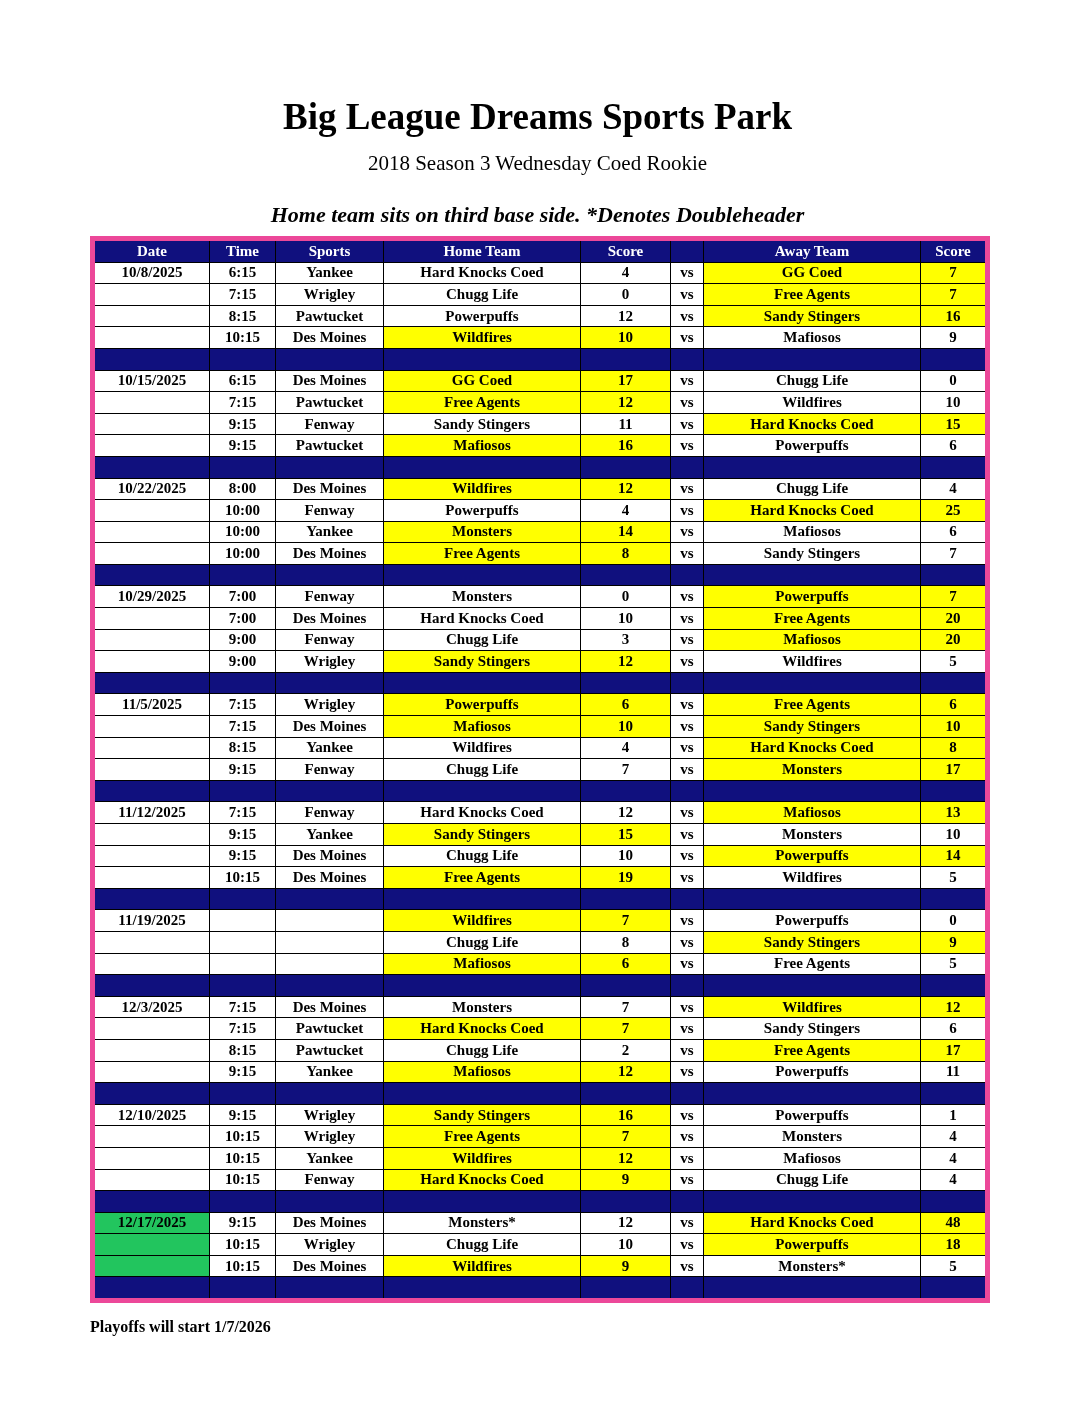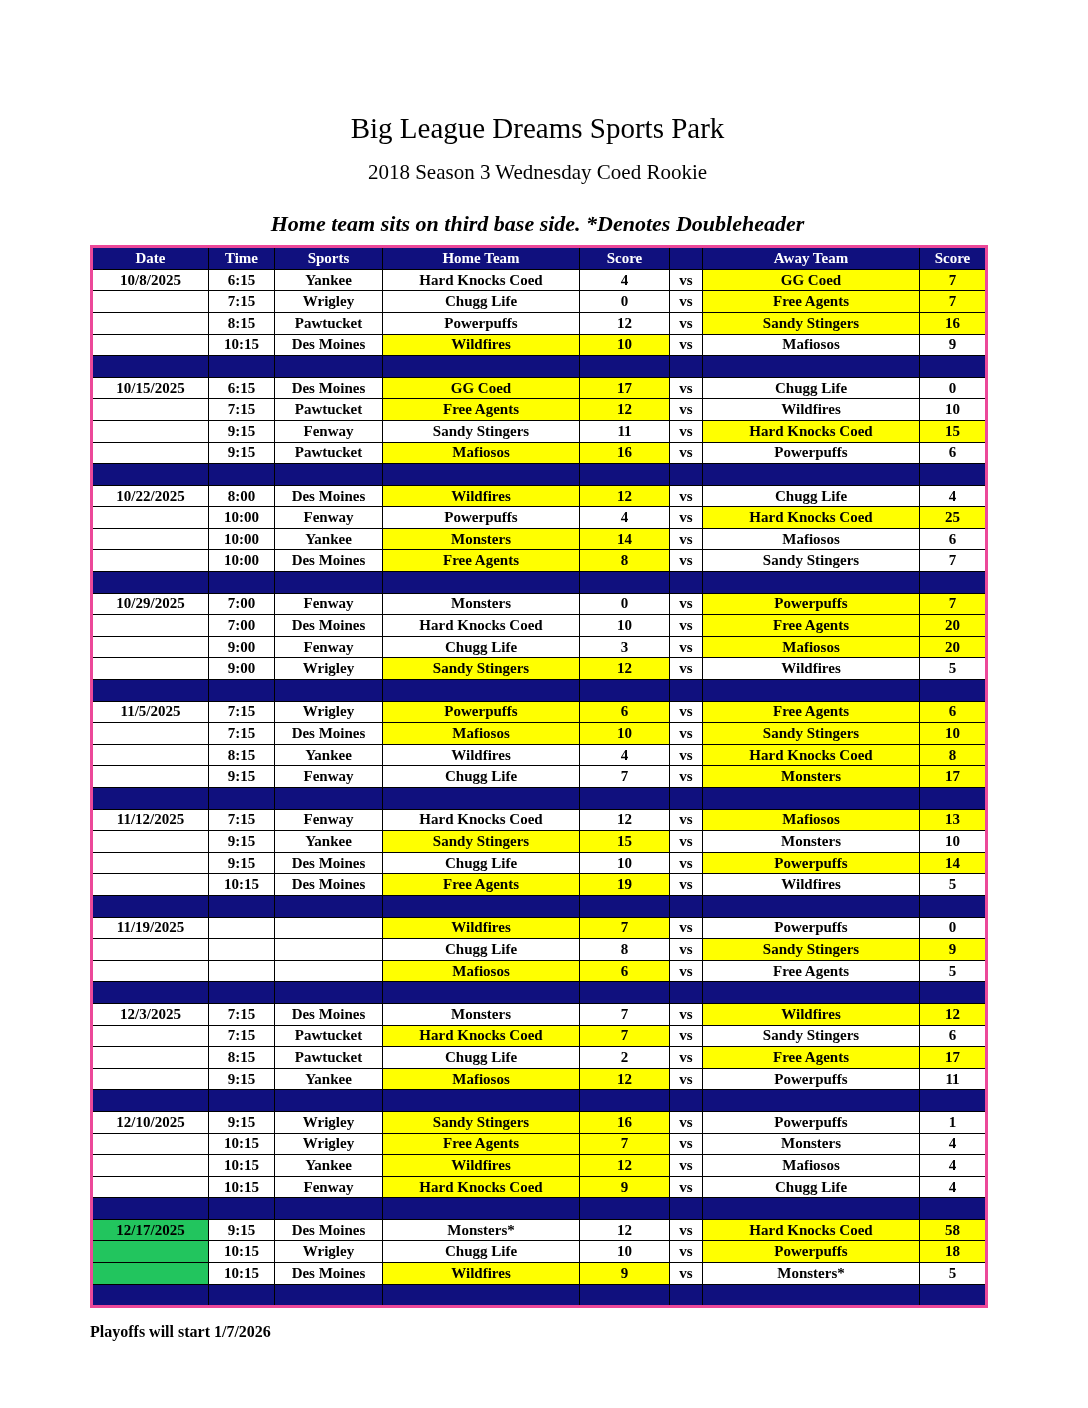--- a/index.html
+++ b/index.html
@@ -16,23 +16,23 @@
     color: #000000;
     box-sizing: border-box;
     padding-top: 97px;
   }
   .titleblock {
     width: 895px;
     margin-left: 90px;
     text-align: center;
   }
   .title {
-    font-size: 29px;
-    font-weight: normal;
-    margin: 16px;
+    font-size: 37px;
+    font-weight: bold;
+    margin: 0;
     line-height: 1.1;
   }
   .subtitle {
     font-size: 21px;
     font-weight: normal;
     margin: 14px 0 0 0;
     line-height: 1.1;
   }
   .note {
     font-size: 22px;
@@ -40,21 +40,21 @@
     font-style: italic;
     margin-top: 28px;
     line-height: 1.1;
   }
   table.sched {
     border-collapse: collapse;
     table-layout: fixed;
     width: 895px;
     margin-left: 90px;
     margin-top: 9px;
-    border: 3px solid #ec4899;
+    border: 5px solid #ec4899;
   }
   table.sched th, table.sched td {
     border: 1px solid #000000;
     height: 20.6px;
     padding: 0;
     text-align: center;
     vertical-align: middle;
     font-weight: bold;
     font-size: 15px;
     line-height: 1;
@@ -558,21 +558,21 @@
           <td></td>
         </tr>
         <tr>
           <td class="cyan">12/17/2025</td>
           <td>9:15</td>
           <td>Des Moines</td>
           <td>Monsters*</td>
           <td>12</td>
           <td class="vs">vs</td>
           <td class="hl">Hard Knocks Coed</td>
-          <td class="hl">58</td>
+          <td class="hl">48</td>
         </tr>
         <tr>
           <td class="cyan"></td>
           <td>10:15</td>
           <td>Wrigley</td>
           <td>Chugg Life</td>
           <td>10</td>
           <td class="vs">vs</td>
           <td class="hl">Powerpuffs</td>
           <td class="hl">18</td>

